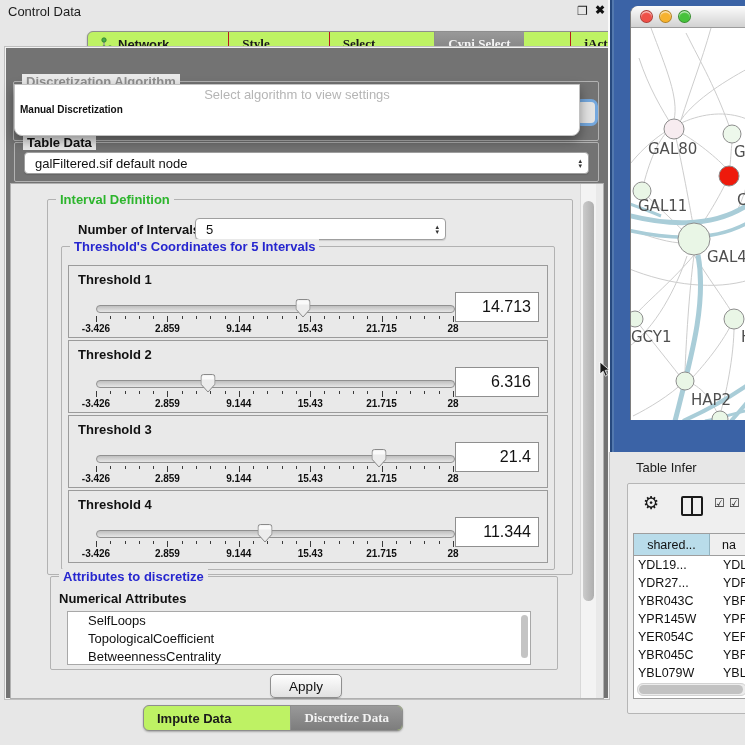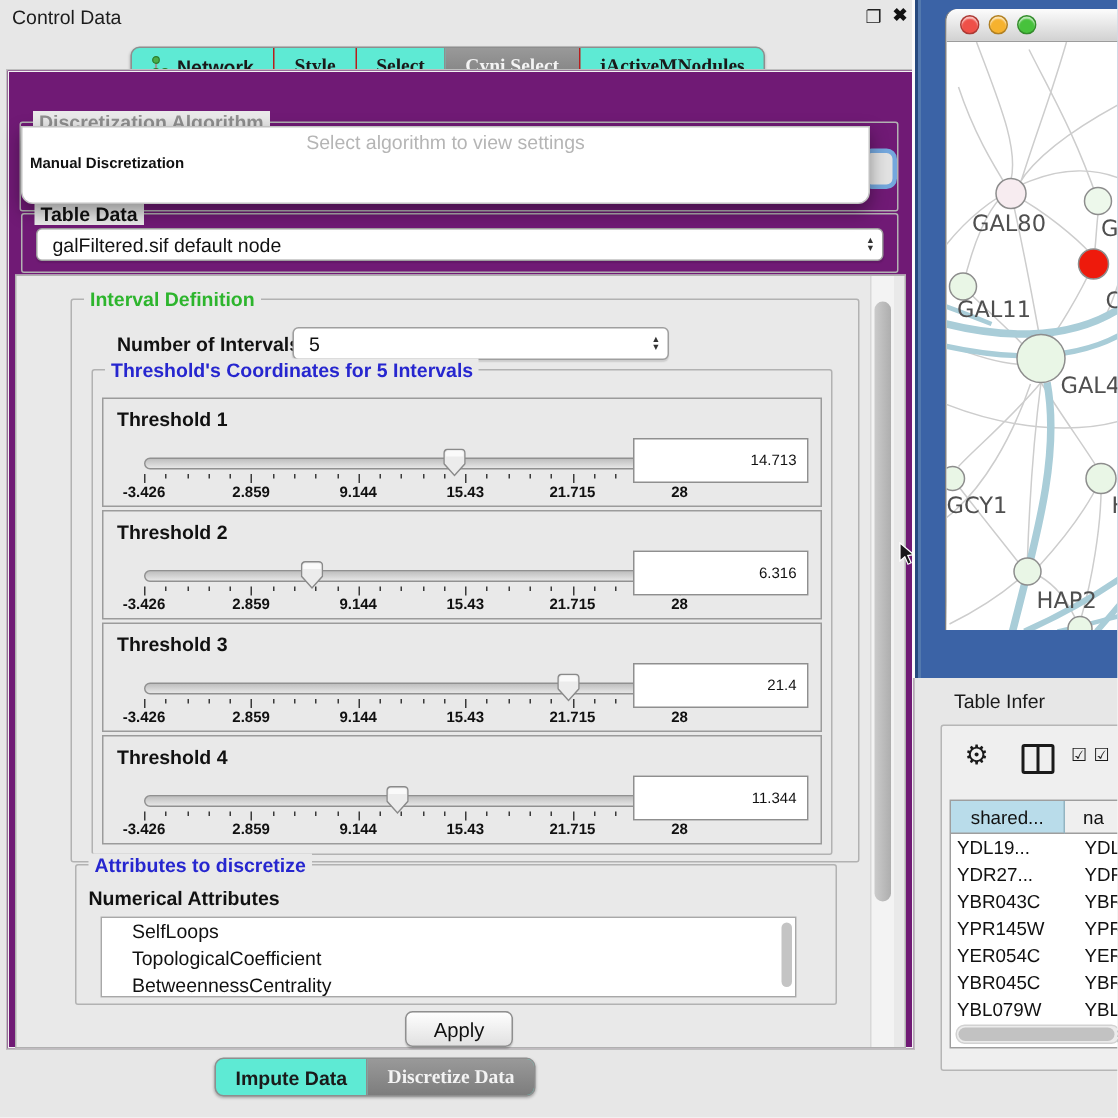--- a/index.html
+++ b/index.html
@@ -6,29 +6,29 @@
   .stage{position:relative;width:745px;height:745px;background:#e7e7e7;overflow:hidden;
          font-family:"Liberation Sans",sans-serif;color:#111;-webkit-font-smoothing:antialiased;}
   .abs{position:absolute;}
 
   
   .cp-title{left:8px;top:4px;font-size:13px;color:#1c1c1c;}
   .cp-float{left:577px;top:4px;font-size:12px;color:#222;}
   .cp-close{left:595px;top:3px;font-size:12px;font-weight:700;color:#111;}
 
   
-  .seg{position:absolute;display:flex;height:24px;background:#5eead4;border:1px solid #8e8e8e;
+  .seg{position:absolute;display:flex;height:24px;background:#bef264;border:1px solid #8e8e8e;
        border-radius:6px;box-shadow:0 1px 2px rgba(0,0,0,.28);font-size:13px;font-weight:700;
-       color:#1a1a1a;overflow:hidden;}
+       color:#1a1a1a;overflow:hidden;gap:46px;}
   .seg .item{display:flex;align-items:center;gap:5px;padding:0 13px;white-space:nowrap;}
   .seg .item + .item{border-left:1px solid #b91c1c;font-family:Liberation Serif, serif;}
   .seg .item.selected{background:linear-gradient(#999,#7d7d7d);color:#f3f3f3;border-left-color:#8e8e8e;}
 
   
-  .outer-panel{left:4px;top:46px;width:604px;height:652px;background:#701a75;
+  .outer-panel{left:4px;top:46px;width:604px;height:652px;background:#737373;
                border:1px solid #bfbfbf;box-shadow:inset 0 0 0 1px #f2f2f2;}
 
   .group{position:absolute;border:1px solid #b2b2b2;border-radius:2px;}
   .legend{position:absolute;top:-8px;left:8px;background:#e9e9e9;padding:0 4px;
           font-size:13px;font-weight:700;white-space:nowrap;}
 
   
   .combo{position:absolute;background:#fff;border:1px solid #9f9f9f;border-radius:4px;
          font-size:13px;display:flex;align-items:center;padding:0 10px;
          box-shadow:0 1px 1px rgba(0,0,0,.12);}
@@ -59,22 +59,22 @@
           border-radius:4px;background:linear-gradient(#bfbfbf,#e6e6e6);}
   .thumb-h{position:absolute;top:-7px;transform:translateX(-50%);width:15px;height:19px;}
   .ticks{position:absolute;left:27px;top:50px;width:357px;height:8px;}
   .ticks span{position:absolute;top:0;width:1px;background:#3a3a3a;}
   .ticks .minor{height:3px;}
   .ticks .major{height:6px;}
   .tick-labels{position:absolute;left:27px;top:57px;width:357px;height:11px;
                font-size:10px;font-weight:700;color:#101010;}
   .tick-labels span{position:absolute;transform:translateX(-50%);white-space:nowrap;}
   .tval{position:absolute;right:8px;top:26px;width:75px;height:28px;background:#fff;
-        border:1px solid #8f8f8f;font-size:10px;display:flex;align-items:center;
-        justify-content:flex-end;padding-right:7px;padding-left:33px;}
+        border:1px solid #8f8f8f;font-size:16px;display:flex;align-items:center;
+        justify-content:flex-end;padding-right:7px;}
 
   
   .attr-list{position:absolute;left:16px;top:34px;width:462px;height:52px;background:#fff;
              border:1px solid #a8a8a8;overflow:hidden;font-size:13px;}
   .attr-list .item{padding-left:20px;line-height:18px;white-space:nowrap;}
   .attr-list .lsb{position:absolute;right:2px;top:3px;width:7px;height:43px;border-radius:4px;
                   background:#c4c4c4;}
 
   .apply-btn{left:259px;top:490px;width:70px;height:22px;border:1px solid #8f8f8f;border-radius:5px;
              background:linear-gradient(#fefefe,#e1e1e1);font-size:13.5px;display:flex;

